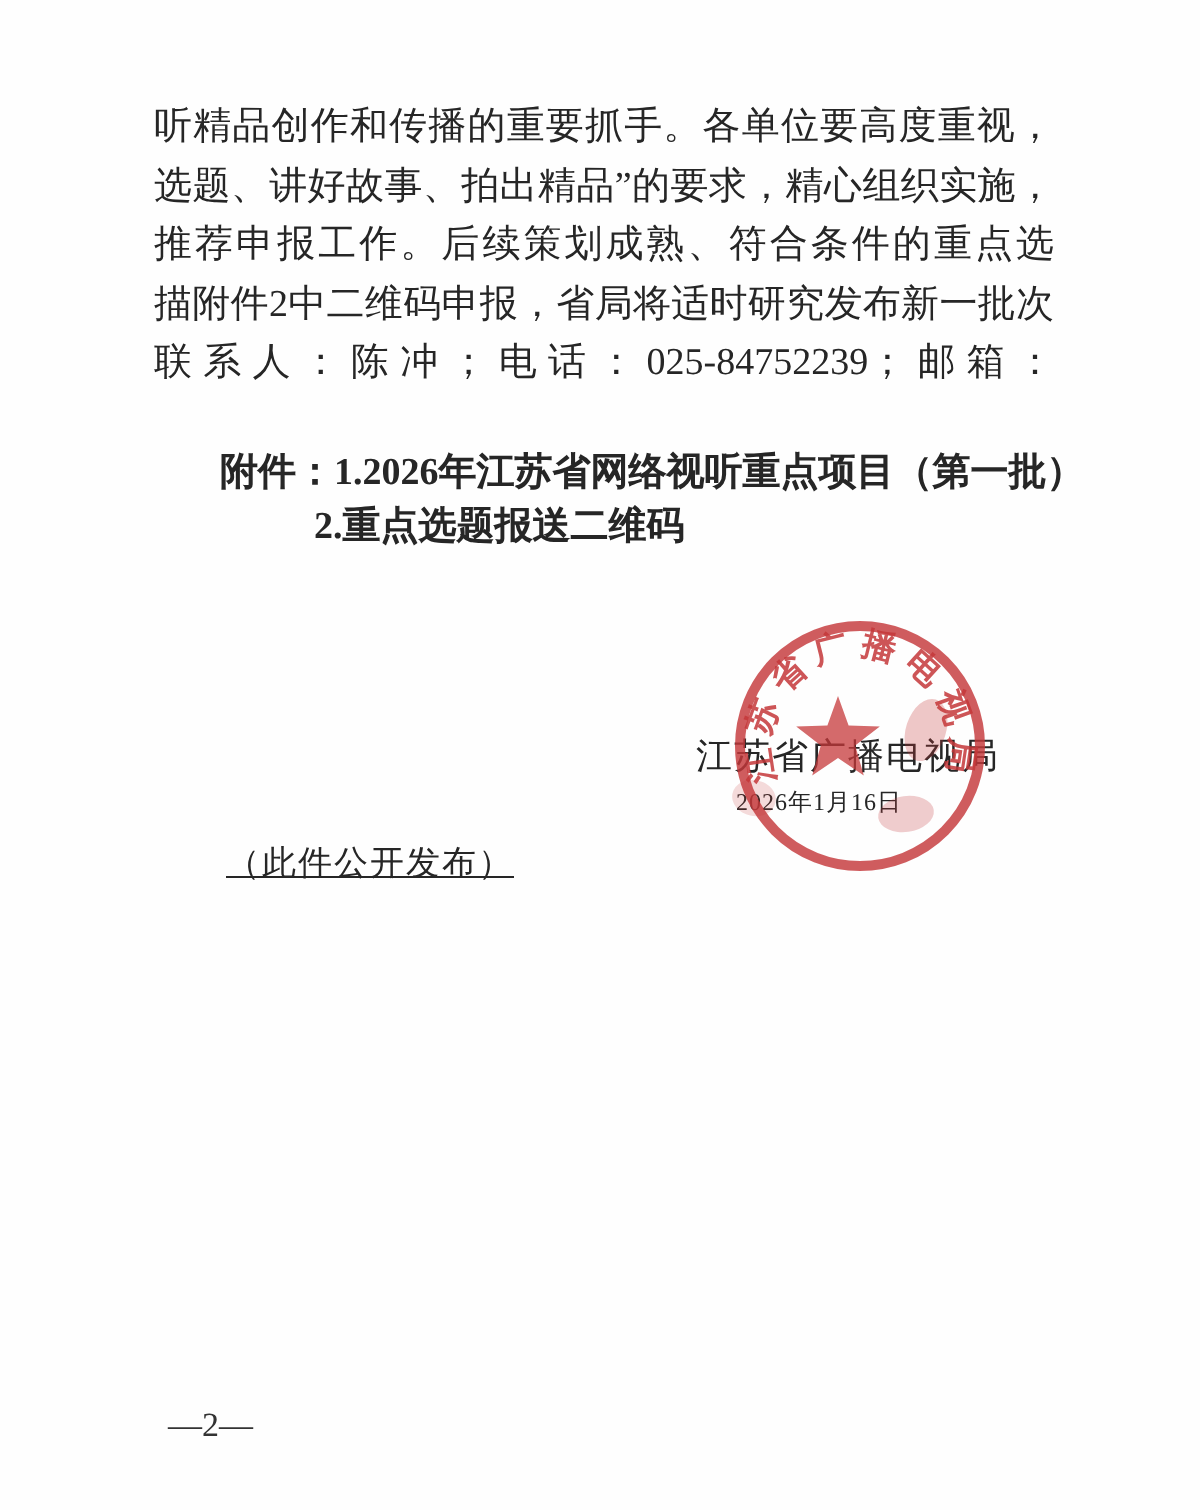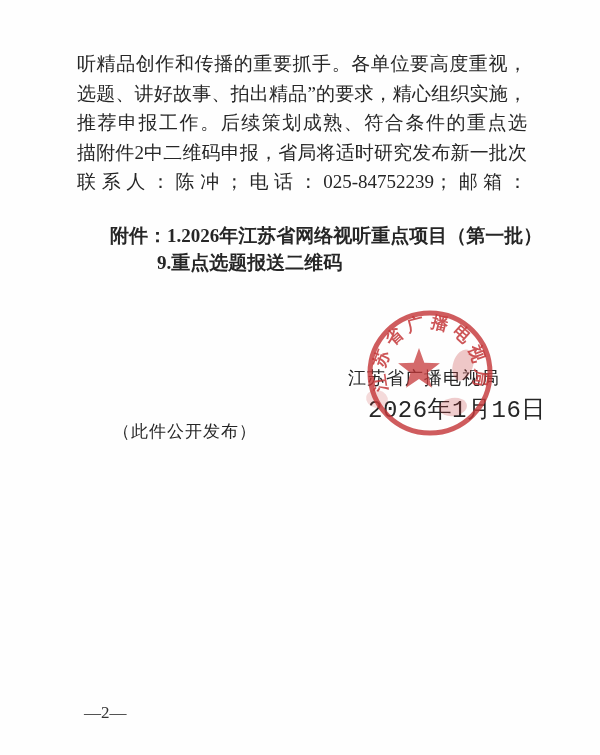--- a/index.html
+++ b/index.html
@@ -29,25 +29,25 @@
   .attach-line { position: absolute; font-size: 19px; white-space: nowrap; font-weight: bold; }
   .attach-1 { left: 110px; top: 223px; }
   .attach-2 { left: 157px; top: 250px; }
   .attach-label { display: inline; }
   .sig-org {
     position: absolute; left: 348px; top: 366px;
     font-size: 18px; letter-spacing: 1px; white-space: nowrap;
   }
   .sig-date {
     position: absolute; left: 368px; top: 393px;
-    font-size: 24px; letter-spacing: 0.5px; white-space: nowrap; font-family: Liberation Mono, monospace;
+    font-size: 12px; letter-spacing: 0.5px; white-space: nowrap;
   }
   .public-note {
     position: absolute; left: 113px; top: 420px;
-    font-size: 17px; letter-spacing: 1px; white-space: nowrap;
+    font-size: 17px; letter-spacing: 1px; white-space: nowrap; text-decoration: underline;
   }
   .page-number {
     position: absolute; left: 84px; top: 703px;
     font-size: 17px; color: #333333; white-space: nowrap;
   }
   .seal {
     position: absolute; left: 353px; top: 303px;
     width: 155px; height: 146px;
     pointer-events: none;
   }
@@ -68,21 +68,21 @@
     <div class="pline">选题、讲好故事、拍出精品”的要求，精心组织实施，积极做好</div>
     <div class="pline">推荐申报工作。后续策划成熟、符合条件的重点选题，可即时扫</div>
     <div class="pline">描附件2中二维码申报，省局将适时研究发布新一批次重点项目。</div>
     <div class="pline">联系人：陈冲；电话：025-84752239；邮箱：wlstjs2020@163.com。</div>
   </div>
 
   <div class="attach-line attach-1">
     <span class="attach-label">附件：</span><span>1.2026年江苏省网络视听重点项目（第一批）</span>
   </div>
   <div class="attach-line attach-2">
-    <span>9.重点选题报送二维码</span>
+    <span>2.重点选题报送二维码</span>
   </div>
 
   <div class="sig-org">江苏省广播电视局</div>
   <div class="sig-date">2026年1月16日</div>
 
   <svg class="seal" viewBox="0 0 155 146" xmlns="http://www.w3.org/2000/svg">
     <defs>
       <path id="sealArc" d="M 36.2 89 A 45 45 0 1 1 117.8 89" fill="none"></path>
     </defs>
 

